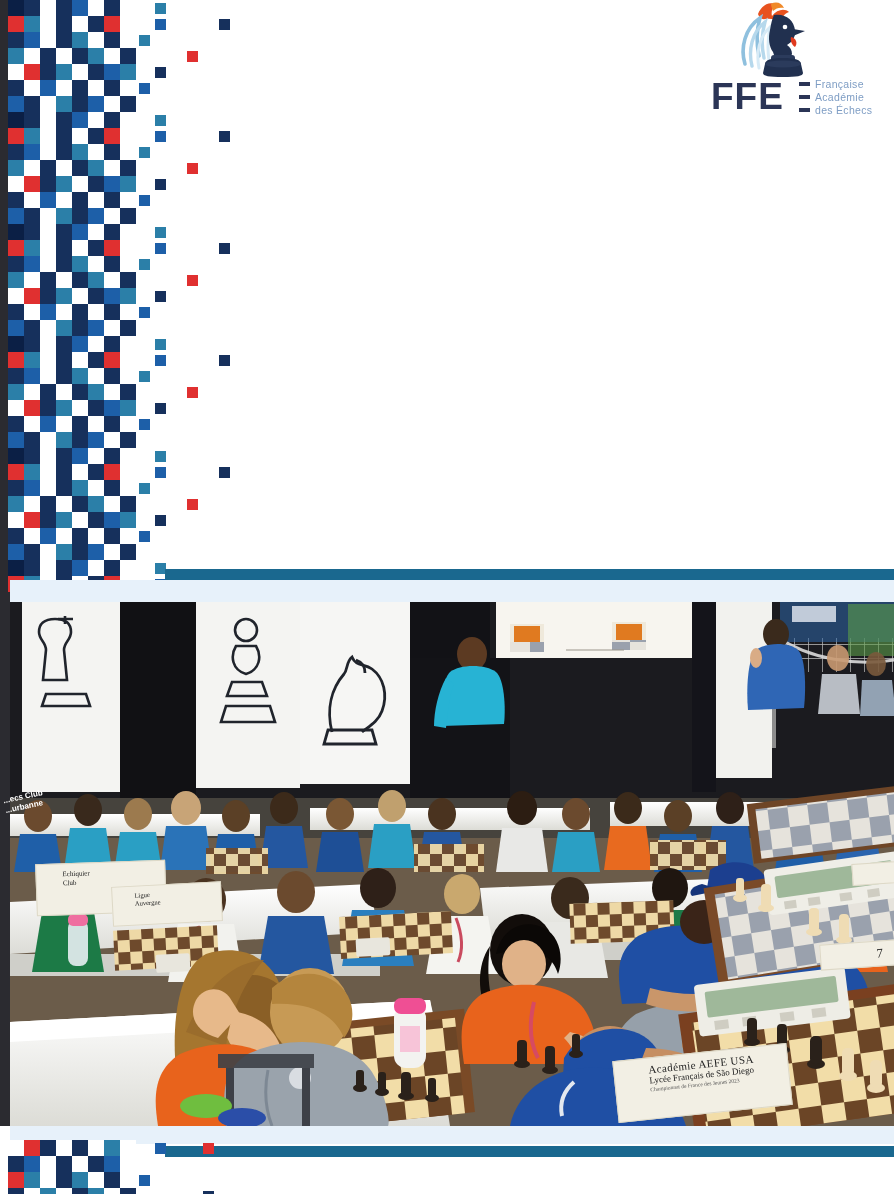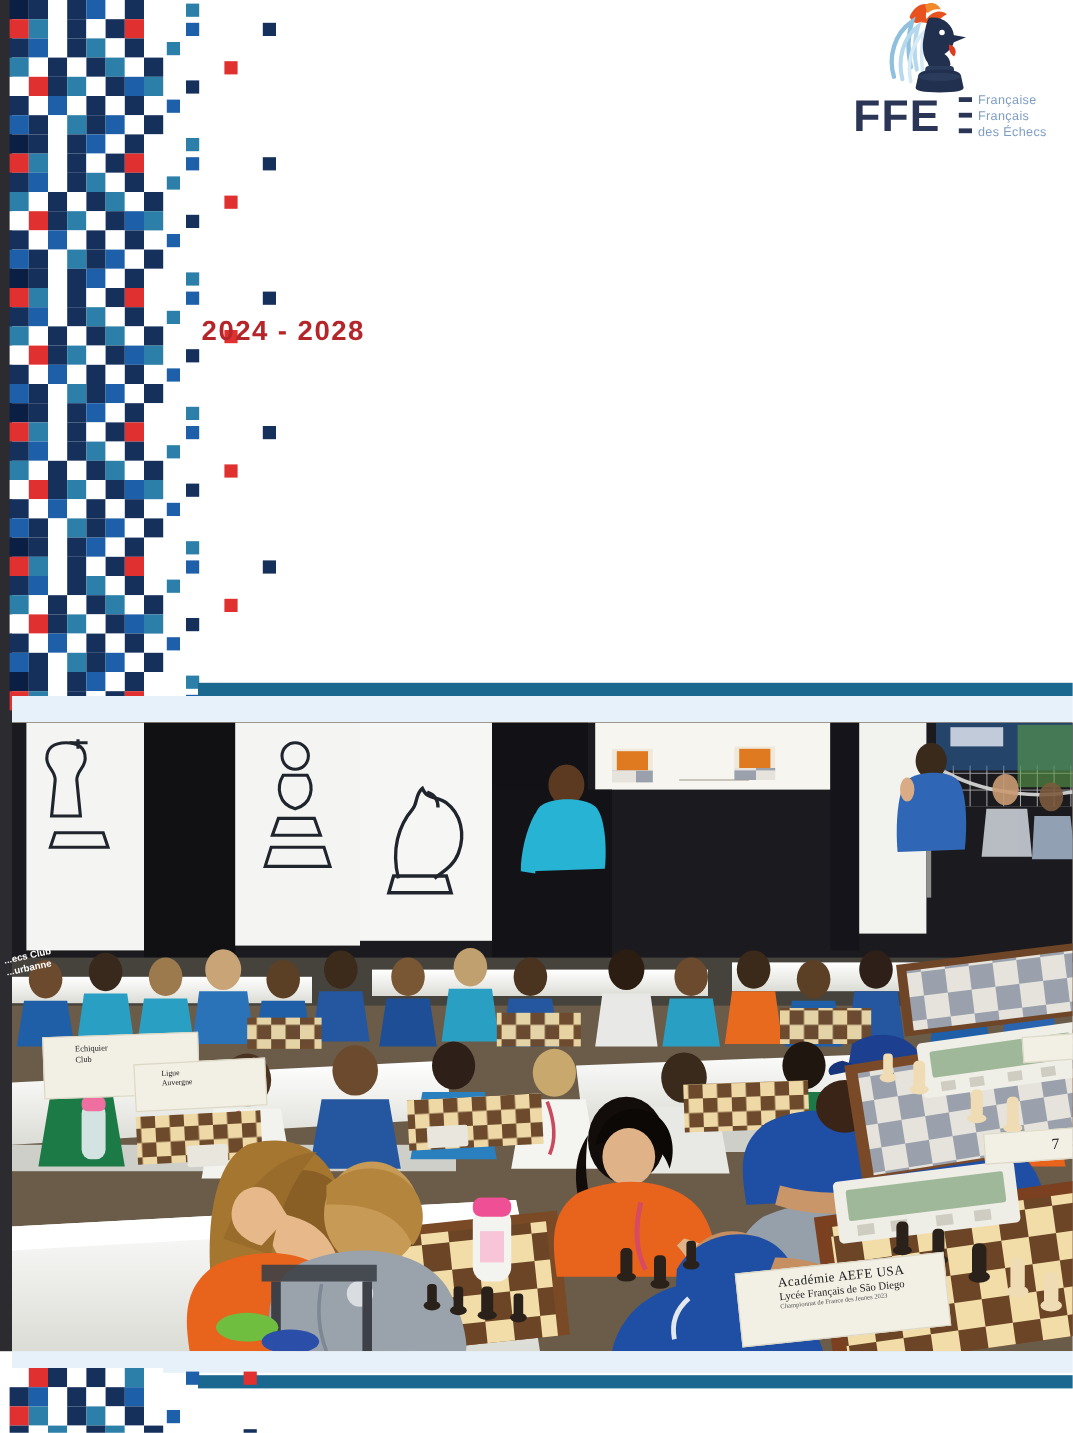--- a/index.html
+++ b/index.html
@@ -472,29 +472,28 @@
 
         <rect x="44" y="55" width="24" height="7" rx="3" fill="#2b3b5c"></rect>
 
         <path d="M38 64 C38 60 44 58 56 58 C68 58 74 60 74 64 L76 73 C76 76 70 77 56 77 C42 77 36 76 36 73 Z" fill="#21304f"></path>
         <ellipse cx="56" cy="64" rx="18" ry="3.4" fill="#2b3b5c"></ellipse>
       </svg>
     </div>
     <div class="ffe">FFE</div>
     <div class="wordmark">
       <div><span class="bar"></span><span>Française</span></div>
-      <div><span class="bar"></span><span>Français</span></div>
+      <div><span class="bar"></span><span>Académie</span></div>
       <div><span class="bar"></span><span>des Échecs</span></div>
     </div>
   </div>
 
   <div id="title-block">
     <h1 id="title">
     </h1>
-    <div id="years">2024 - 2028</div>
   </div>
 
   <div class="pale-band" id="pale-top"></div>
   <div class="teal-bar" id="teal-top"></div>
 
   <div id="photo">
     <svg viewBox="0 0 884 524" preserveAspectRatio="none" aria-hidden="true">
       <defs>
         <linearGradient id="floorG" x1="0" y1="0" x2="0" y2="1">
           <stop offset="0" stop-color="#8d7c62"></stop>

